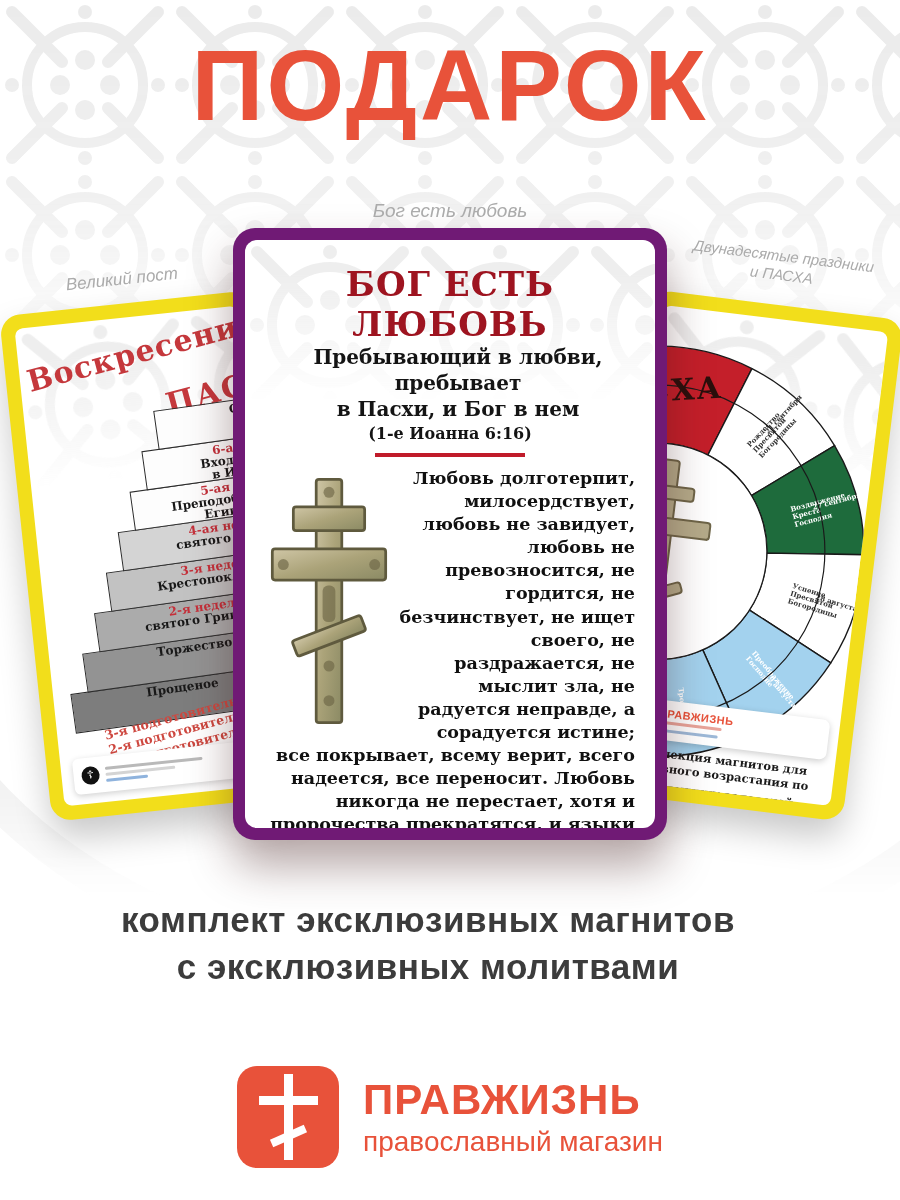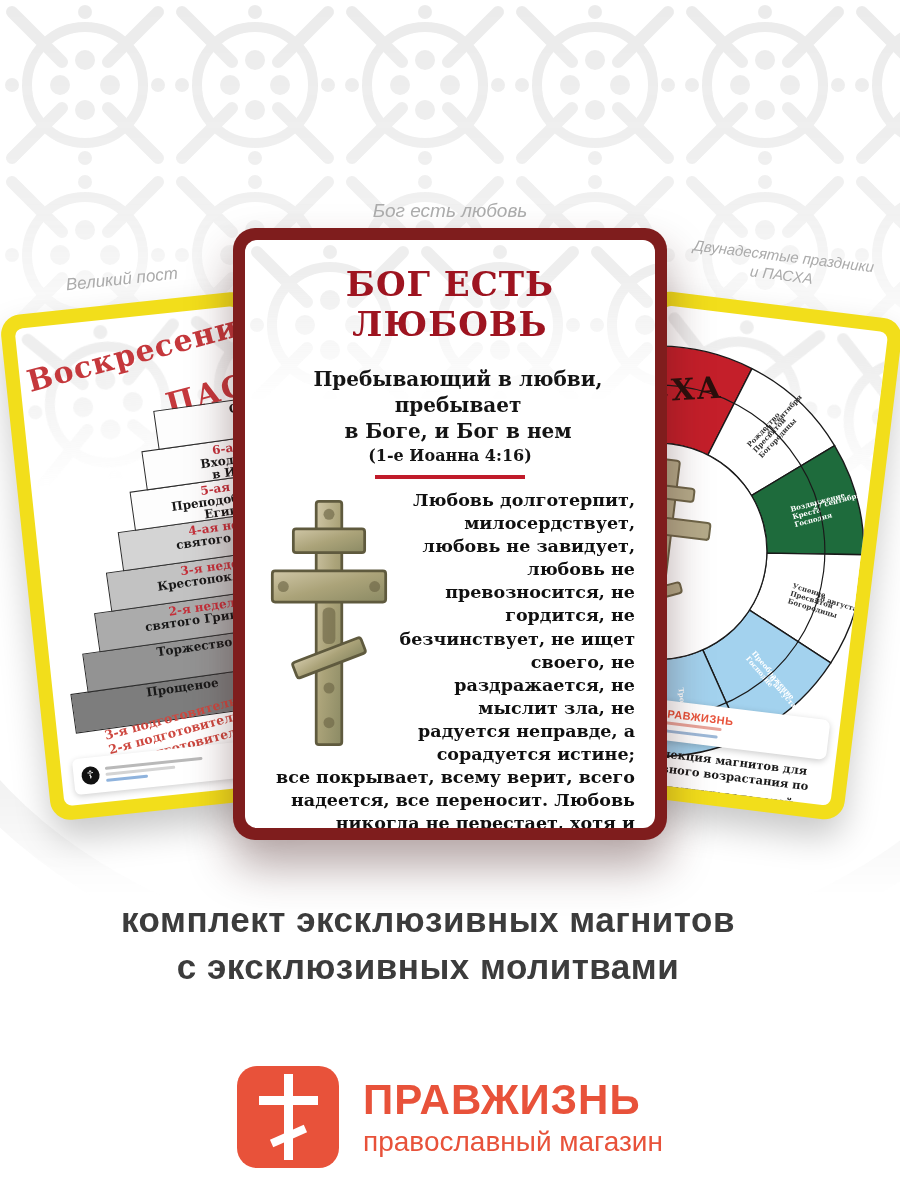--- a/index.html
+++ b/index.html
@@ -65,27 +65,27 @@
     gap:7px;padding:0 10px;box-sizing:border-box;z-index:3;}
   .rc-fund{display:flex;flex-direction:column;gap:2px;}
   .rc-fund .nm{font-size:11px;font-weight:bold;color:#E8523A;letter-spacing:.5px;}
   .rc-handle{display:flex;align-items:center;gap:3px;margin-top:1px;}
   .rc-dot{width:6px;height:6px;border-radius:50%;background:#3b79c3;}
   .rc-coll{position:absolute;left:0;right:0;top:438px;text-align:center;line-height:1.3;z-index:2;}
   .rc-coll .t{font-size:11.5px;font-weight:bold;color:#1a1a1a;}
   .rc-coll .magnet{font-size:13px;font-weight:bold;color:#E7C51F;letter-spacing:1px;}
 
   
-  .card.center{left:233px;top:228px;width:434px;height:612px;background:#7f1d1d;
+  .card.center{left:233px;top:228px;width:434px;height:612px;background:#701a75;
     z-index:3;box-shadow:0 26px 45px rgba(60,20,20,.38);border-radius:22px;}
   .card.center .card-inner{left:12px;top:12px;right:12px;bottom:12px;border-radius:12px;}
   .center-label{top:-28px;font-size:19px;}
   .cc-title{position:relative;margin-top:24px;text-align:center;font-size:34px;font-weight:bold;
     color:#9E1420;letter-spacing:1px;z-index:1;}
-  .cc-sub{position:relative;margin-top:22px;text-align:center;font-size:20px;font-weight:bold;
+  .cc-sub{position:relative;margin-top:0;text-align:center;font-size:20px;font-weight:bold;
     color:#141414;line-height:1.3;z-index:1;padding-left:16px;}
   .cc-ref{position:relative;margin-top:2px;text-align:center;font-size:16px;font-weight:bold;color:#141414;z-index:1;}
   .cc-divider{width:150px;height:4px;background:#C01B2A;margin:10px auto 10px;}
   .cc-body{position:relative;padding:0 20px;z-index:1;}
   .cc-cross{float:left;width:128px;height:262px;margin:4px 6px 0 0;}
   .cc-text{font-size:17.5px;font-weight:bold;color:#101010;text-align:right;line-height:1.32;}
 
   
   .caption{position:absolute;top:896px;left:0;width:856px;text-align:center;z-index:1;
     font-size:35px;font-weight:bold;color:#3C3C3C;line-height:1.35;letter-spacing:.5px;}
@@ -122,20 +122,21 @@
               <circle cx="158" cy="85" r="7"></circle>
           <circle cx="85" cy="12" r="7"></circle>
               <circle cx="85" cy="158" r="7"></circle>
         </g>
       </pattern>
         </defs>
       <rect width="100%" height="100%" fill="url(#orn0)"></rect>
       </svg></div>
   <div class="swoosh"></div>
 
+  <div class="page-title">ПОДАРОК</div>
 
   <div class="card left">
     <div class="card-label left-label">Великий пост</div>
     <div class="card-inner serif">
       <div class="card-orn orn-slot"><svg width="100%" height="100%">
             <defs>
       <pattern id="orn1" width="170" height="170" patternUnits="userSpaceOnUse">
         <g fill="none" stroke="#e9e9e9" stroke-width="10">
                   <circle cx="85" cy="85" r="58"></circle>
                 </g>
@@ -313,23 +314,23 @@
           <circle cx="85" cy="12" r="7"></circle>
                   <circle cx="85" cy="158" r="7"></circle>
         </g>
       </pattern>
             </defs>
       <rect width="100%" height="100%" fill="url(#orn3)"></rect>
           </svg></div>
       <div class="cc-title">БОГ ЕСТЬ ЛЮБОВЬ</div>
       <div class="cc-sub">
         <div>Пребывающий в любви, пребывает</div>
-        <div>в Боге, и Бог в нем</div>
-      </div>
-      <div class="cc-ref">(1-е Иоанна 4:16)</div>
+        <div>в Пасхи, и Бог в нем</div>
+      </div>
+      <div class="cc-ref">(1-е Иоанна 6:16)</div>
       <div class="cc-divider"></div>
       <div class="cc-body">
         <svg class="cc-cross" viewBox="0 0 140 280">
           <defs>
             <linearGradient id="bronze" x1="0" y1="0" x2="1" y2="1">
               <stop offset="0" stop-color="#cfc6a6"></stop>
                 <stop offset=".5" stop-color="#aba379"></stop>
               <stop offset="1" stop-color="#8b8a64"></stop>
             </linearGradient>
           </defs>

